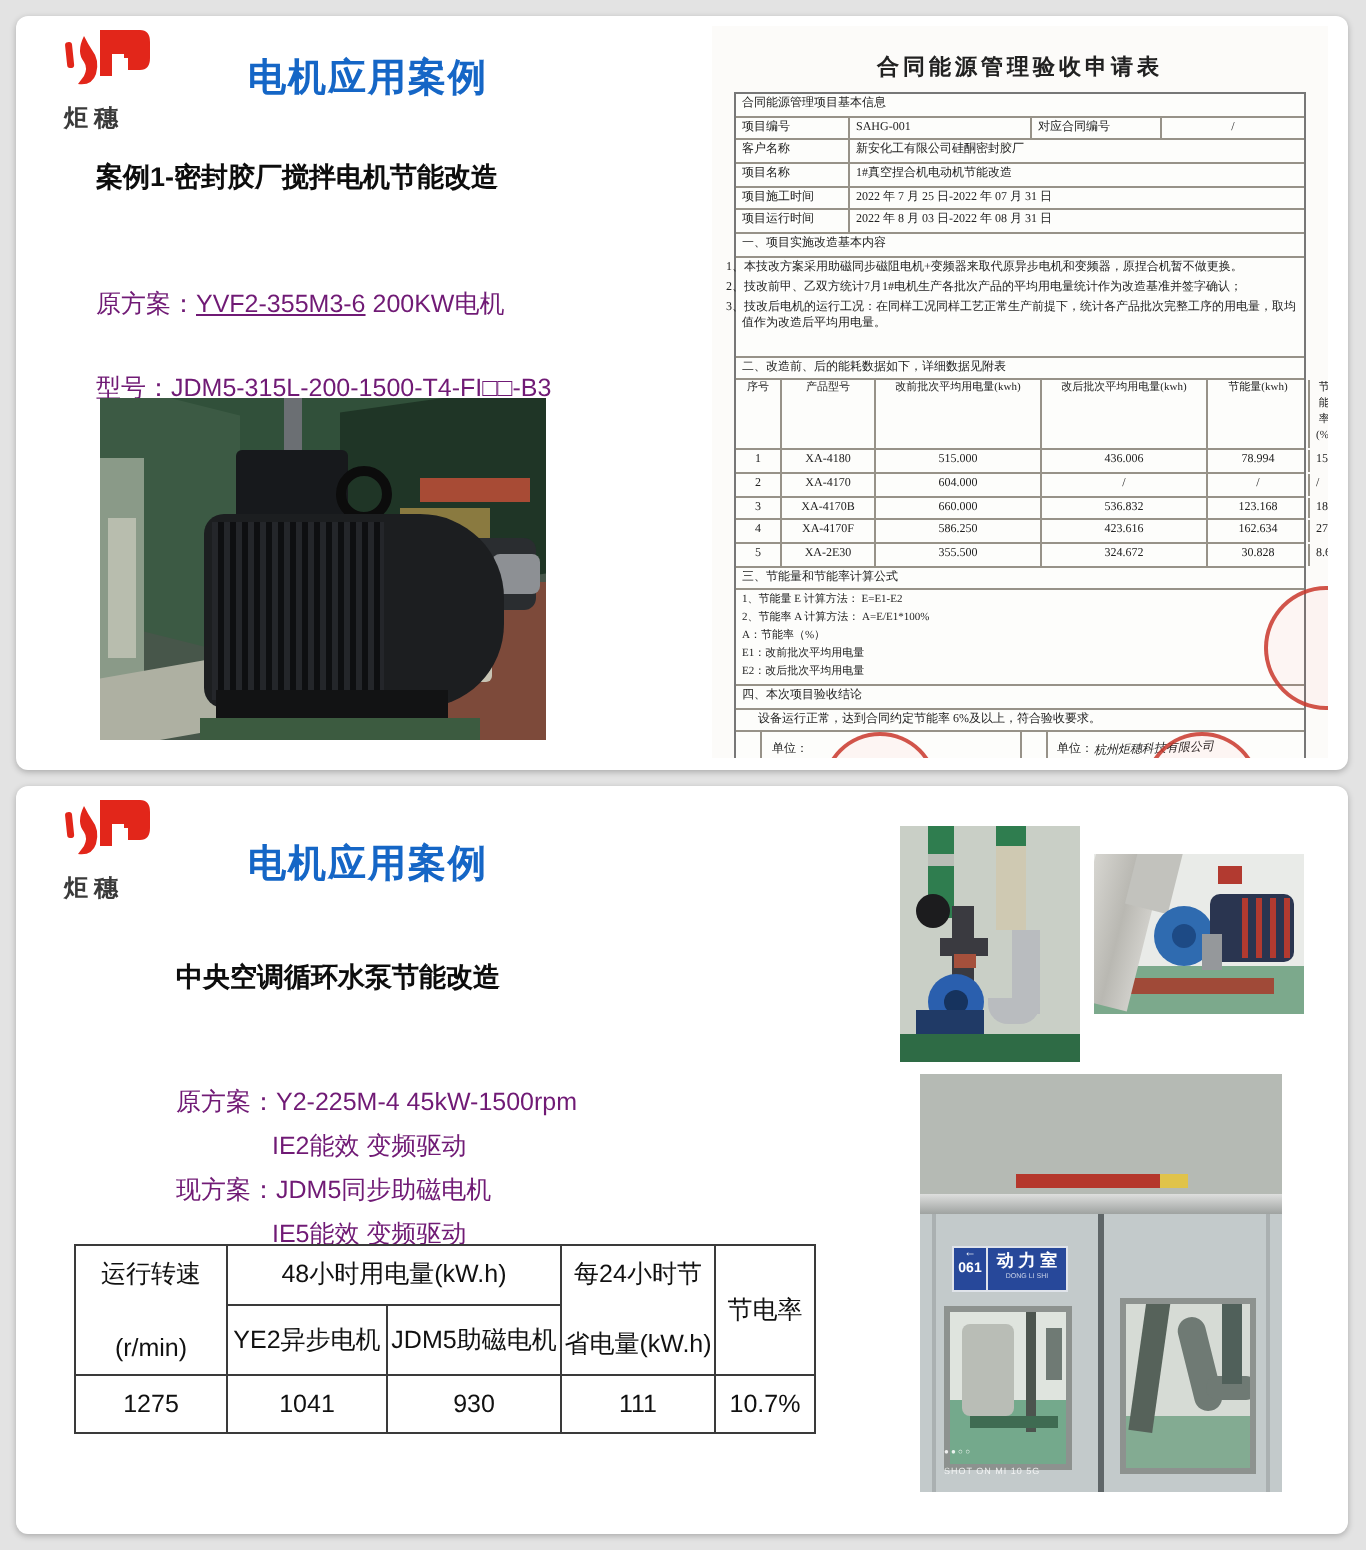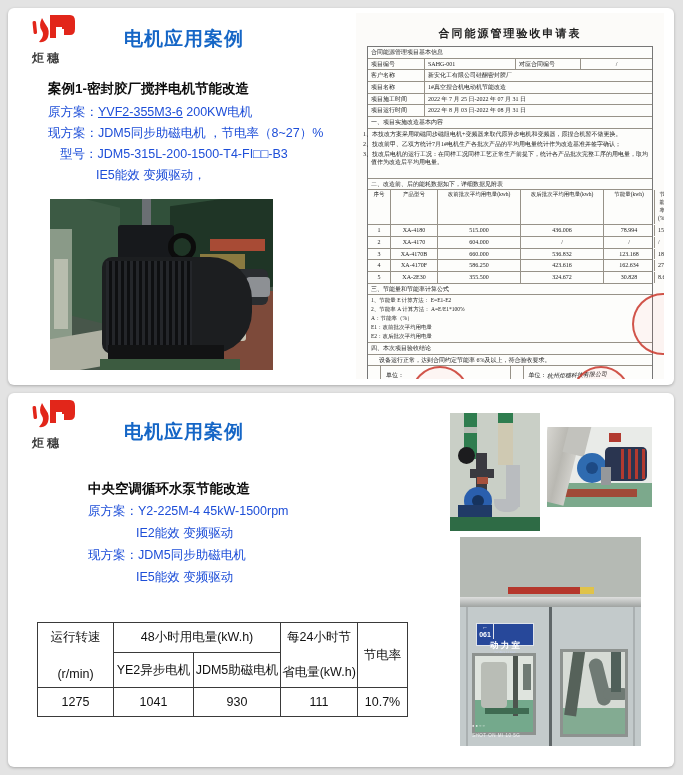--- a/index.html
+++ b/index.html
@@ -8,21 +8,21 @@
   .card{position:absolute;left:8px;width:666px;background:#ffffff;border-radius:6px;
         box-shadow:0 1px 3px rgba(0,0,0,.25);}
   #card1{top:8px;height:377px;}
   #card2{top:393px;height:374px;}
   
   .logo{position:absolute;left:22px;top:4px;width:70px;text-align:left;}
   .logo-text{font-size:12px;font-weight:bold;color:#3a3a3a;letter-spacing:3px;margin-top:-2px;margin-left:2px;}
   
   .slide-title{position:absolute;left:116px;font-size:19px;font-weight:bold;color:#1566c6;letter-spacing:1px;}
   .case-title{position:absolute;font-size:13.5px;font-weight:bold;color:#0d0d0d;}
-  .tline{position:absolute;font-size:12.5px;color:#1d4ed8;white-space:nowrap;}
+  .tline{position:absolute;font-size:12.5px;color:#701a75;white-space:nowrap;margin-top:40px;}
   .u{text-decoration:underline;}
   
   .photo{position:absolute;overflow:hidden;}
   .photo *{position:absolute;}
   
   .doc{position:absolute;left:348px;top:5px;width:308px;height:366px;background:#fcfbf9;
        font-family:"Liberation Serif","DejaVu Serif",serif;color:#222;overflow:hidden;}
   .doc-title{text-align:center;font-weight:bold;font-size:11px;letter-spacing:2px;padding-top:13px;}
   .dt{position:absolute;left:11px;top:33px;width:284px;border:1px solid #777;font-size:6px;line-height:1.45;background:#fdfdfb;}
   .dr{border-bottom:1px solid #979288;display:flex;align-items:stretch;}
@@ -50,45 +50,42 @@
         display:flex;align-items:center;justify-content:center;color:rgba(201,55,44,.9);
         font-size:15px;background:rgba(255,60,40,.04);pointer-events:none;}
   
   .t2{position:absolute;left:29px;top:229px;border-collapse:collapse;font-size:12.5px;color:#111;
       text-align:center;table-layout:fixed;}
   .t2 td{border:1.5px solid #3a3a3a;padding:0;vertical-align:middle;}
   .two{display:flex;flex-direction:column;justify-content:space-between;height:52px;padding:6px 0;}
   .sign-main{color:#b5372c;font-weight:bold;font-size:11px;letter-spacing:2px;}
   .sign-small{color:#b5372c;font-size:5px;letter-spacing:1px;}
   .sign-tiny{color:#c05a46;font-size:3.5px;transform:scale(.9);}
-  .bluesign{position:absolute;display:flex;background:#27489a;border:1px solid #dfe3ea;color:#fff;flex-direction:column;}
+  .bluesign{position:absolute;display:flex;background:#27489a;border:1px solid #dfe3ea;color:#fff;}
 </style>
 </head>
 <body>
 
 <div class="card" id="card1">
   <div class="logo">
     <svg width="48" height="36" viewBox="0 0 48 36">
       <rect x="3" y="9" width="3.5" height="13" rx="1.5" fill="#e2261a" transform="rotate(-6 5 15)"></rect>
       <path d="M12 6 q-4 8 0 13 q2 3 0 7 l-3 4 q7 1 9-5 q2-7 -2-12 q-2-3 -4-7z" fill="#e2261a"></path>
       <path d="M20 3 h20 q5 0 5 6 v8 q0 6 -5 6 h-8 v-8 h-6 v11 h-6 z" fill="#e2261a"></path>
       <rect x="26" y="17" width="8" height="8" fill="#ffffff"></rect>
     </svg>
     <div class="logo-text">炬穗</div>
   </div>
   <div class="slide-title" style="top:18px;">电机应用案例</div>
 
   <div class="case-title" style="left:40px;top:72px;">案例1-密封胶厂搅拌电机节能改造</div>
   <div class="tline" style="left:40px;top:96px;">
     <span>原方案：</span><span class="u">YVF2-355M3-6</span><span>  200KW电机</span>
   </div>
-  <div class="tline" style="left:40px;top:117px;">
-    <span>现方案：</span><span>JDM5同步助磁电机 ，节电率（8~27）%</span>
-  </div>
-  <div class="tline" style="left:52px;top:138px;">
+  <div class="tline" style="left:40px;top:138px;">
     <span>型号：</span><span>JDM5-315L-200-1500-T4-FI□□-B3</span>
   </div>
   <div class="tline" style="left:88px;top:159px;">IE5能效 变频驱动，</div>
 
   <div class="photo" style="left:42px;top:191px;width:223px;height:171px;background:#47564a;">
     <div style="left:0;top:0;width:223px;height:80px;background:#31503a;"></div>
     <div style="left:120px;top:0;width:103px;height:95px;background:#1f3526;transform:skewY(-8deg);"></div>
     <div style="left:0;top:0;width:70px;height:120px;background:#3c5a44;transform:skewY(14deg);"></div>
     <div style="left:0;top:30px;width:22px;height:141px;background:#8a9a88;"></div>
     <div style="left:4px;top:60px;width:14px;height:70px;background:#b8bdae;"></div>

